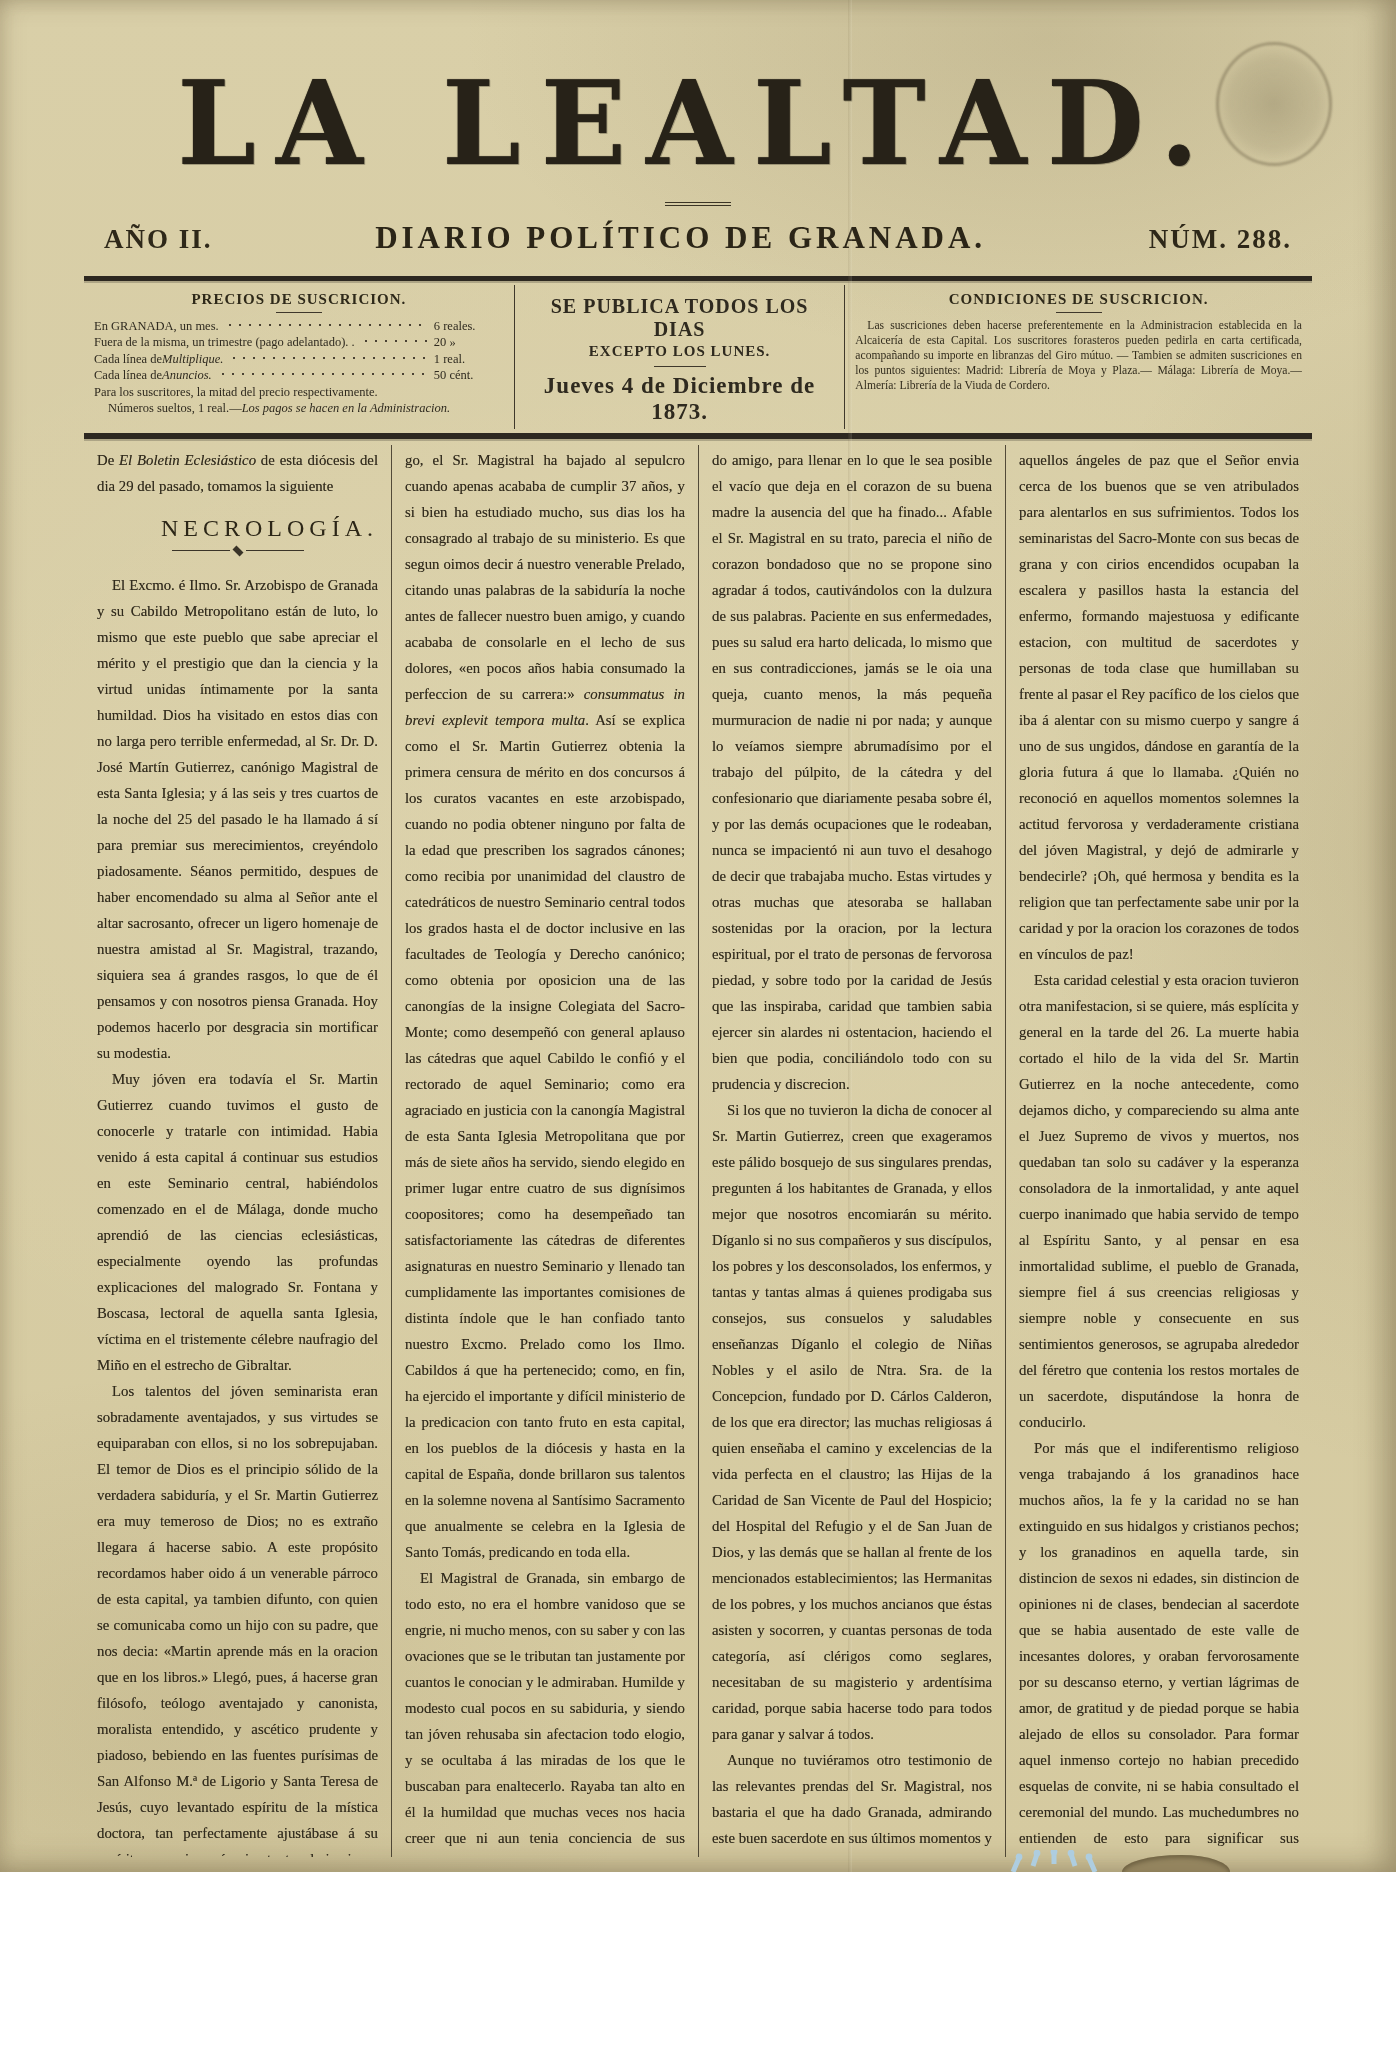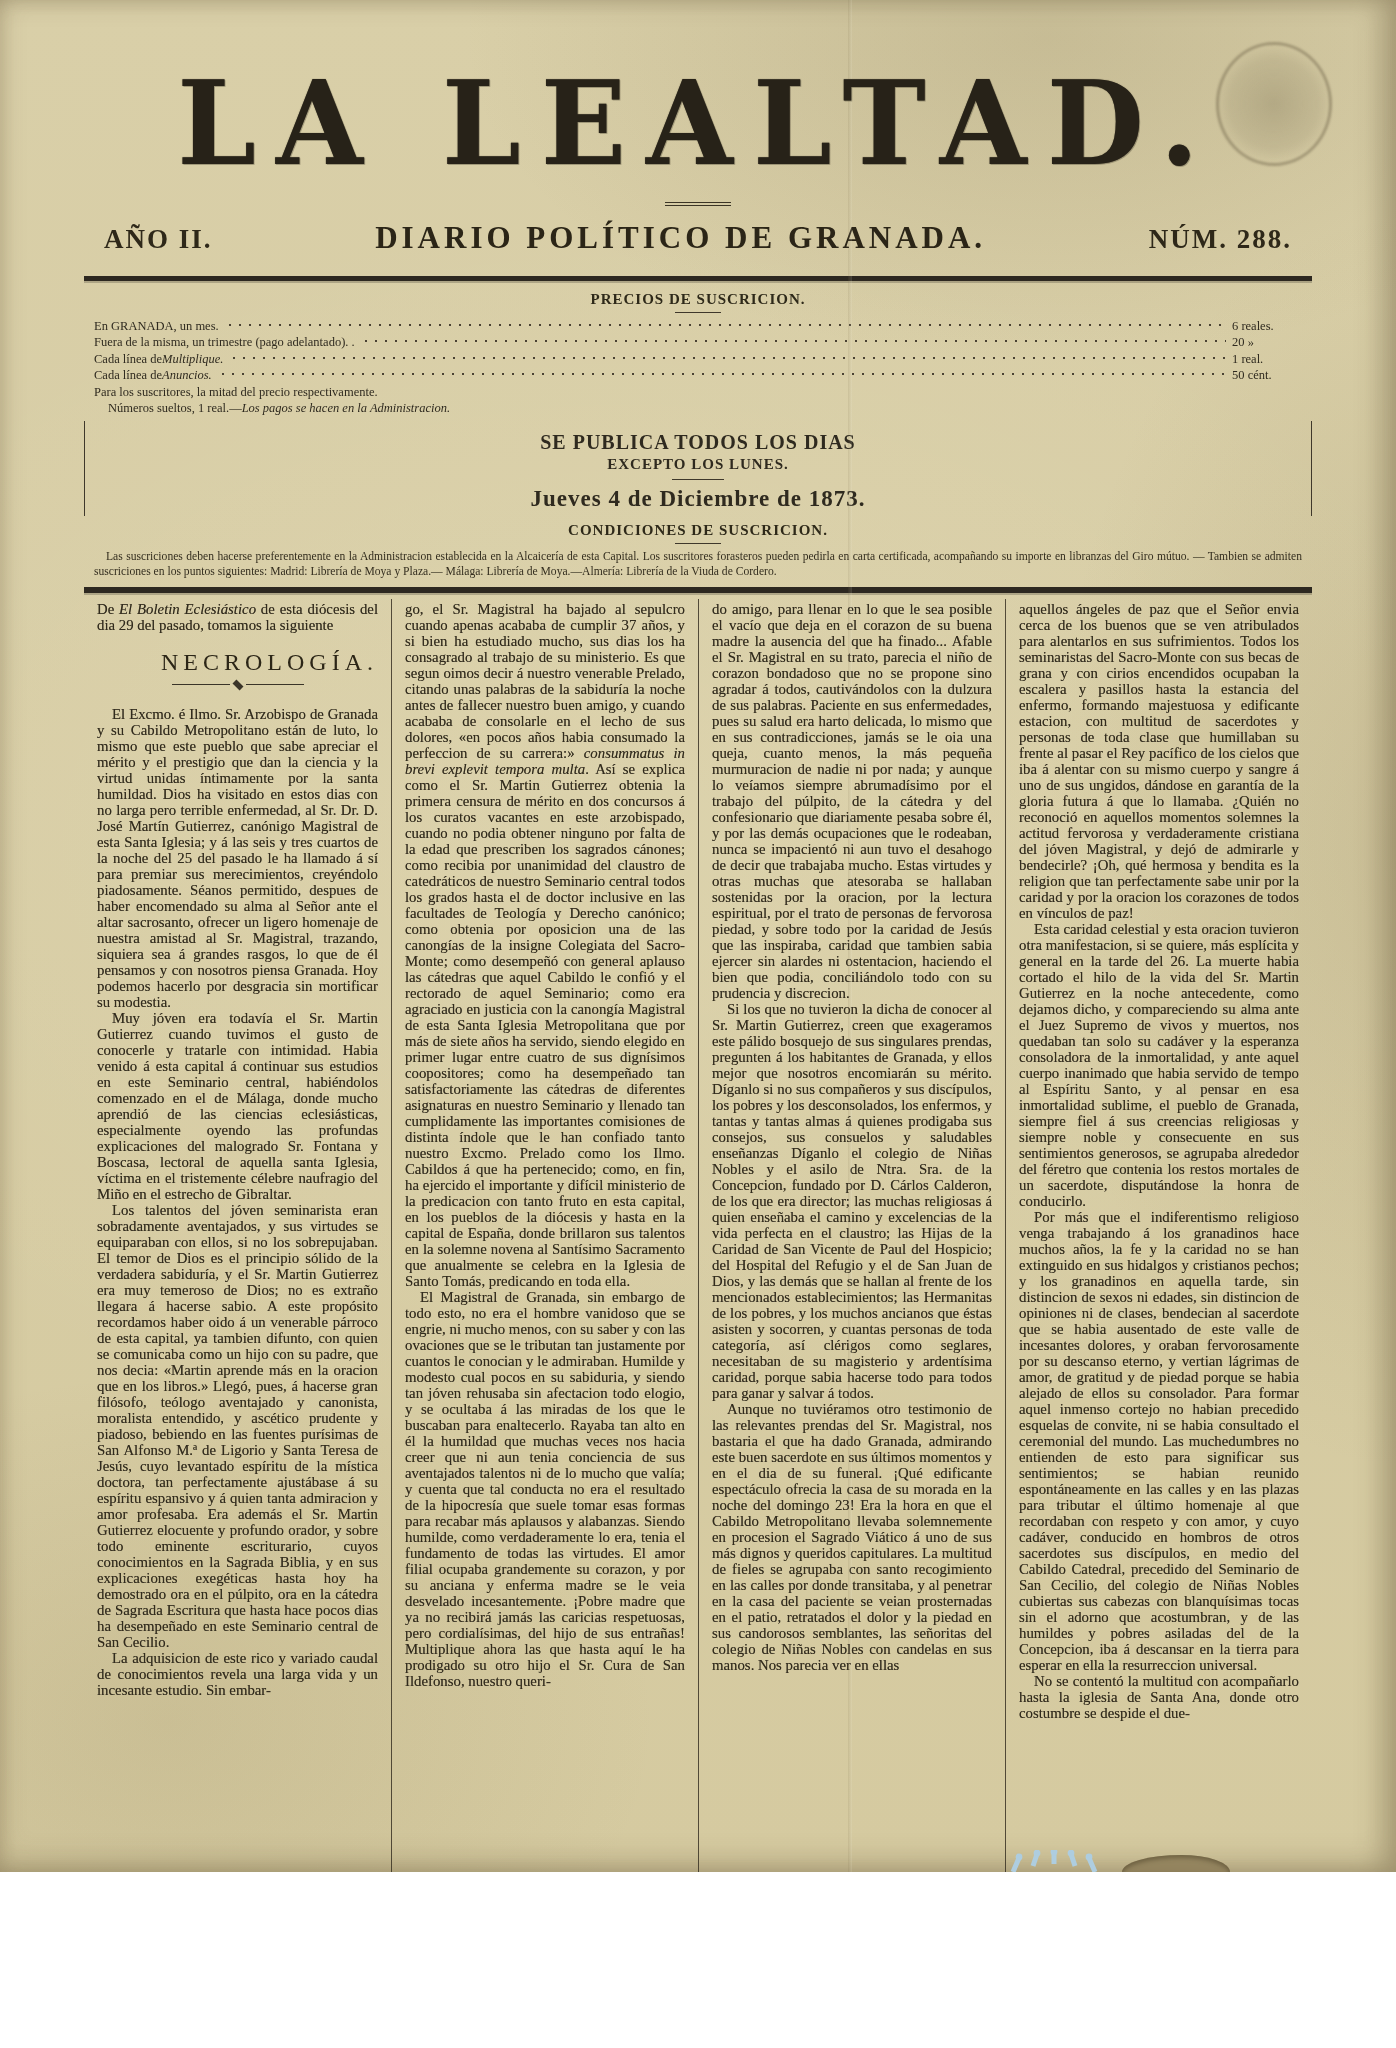--- a/index.html
+++ b/index.html
@@ -46,21 +46,21 @@
     font-size: 27px; font-weight: bold; letter-spacing: 2px; color: #2e2819;
   }
   .edition-subtitle {
     font-size: 31px; font-weight: bold; letter-spacing: 4px; color: #2b2517;
   }
 
   .rule-thick { height: 5px; background: #2d2820; margin: 0 84px; box-shadow: 0 2px 0 rgba(45,40,32,.25); }
   .rule-thick.bottom { height: 6px; }
 
   
-  .head-boxes { display:flex; margin: 4px 84px; align-items: stretch; flex-direction: column; }
+  .head-boxes { display:flex; margin: 4px 84px; align-items: stretch; }
   .head-box { padding: 6px 10px 4px 10px; }
   .box-prices { flex: 0 0 35%; }
   .box-pub { flex: 0 0 27%; border-left: 1.5px solid #3f382b; border-right: 1.5px solid #3f382b; text-align:center; }
   .box-cond { flex: 0 0 38%; }
   .box-heading { text-align:center; font-weight:bold; font-size: 15px; letter-spacing: 1px; color:#2e2919; }
   .box-heading::after { content:""; display:block; width:46px; height:1px; background:#3f382b; margin: 4px auto 5px auto; }
 
   .price-line { display:flex; align-items: baseline; font-size: 12.5px; line-height: 1.32; white-space: nowrap; }
   .leader { flex: 1; height: .8em; margin: 0 6px;
     background-image: radial-gradient(circle, #4a4233 1.1px, transparent 1.4px);
@@ -76,21 +76,21 @@
 
   .cond-body { font-size: 11.6px; line-height: 1.3; text-align: justify; text-indent: 12px; color:#332d1e; }
 
   
   .columns {
     display: flex; margin: 6px 84px 0 84px; height: 1412px; overflow: hidden;
   }
   .col { width: 25%; padding: 2px 13px 0 13px; overflow: hidden; }
   .col + .col { border-left: 1px solid rgba(58,50,36,.85); }
   .col p {
-    font-size: 14.8px; line-height: 16px; text-align: justify;
+    font-size: 14.8px; line-height: 26px; text-align: justify;
     text-indent: 15px; color: #312b1d; text-shadow: 0 0 .4px rgba(45,38,26,.55);
   }
   .col p.cont { text-indent: 0; }
   .article-heading {
     text-align:right; font-weight: normal; font-size: 24px; letter-spacing: 5px;
     margin: 16px 0 4px 0; color:#2c2617;
   }
   .diamond-rule { display:flex; align-items:center; justify-content:center; margin: 2px 0 16px 0; }
   .diamond-rule::before, .diamond-rule::after { content:""; width: 58px; height: 1px; background:#3a3428; }
   .diamond { width: 10px; height: 10px; background:#3a3428; transform: rotate(45deg) scale(1,.55); margin: 0 3px; }

